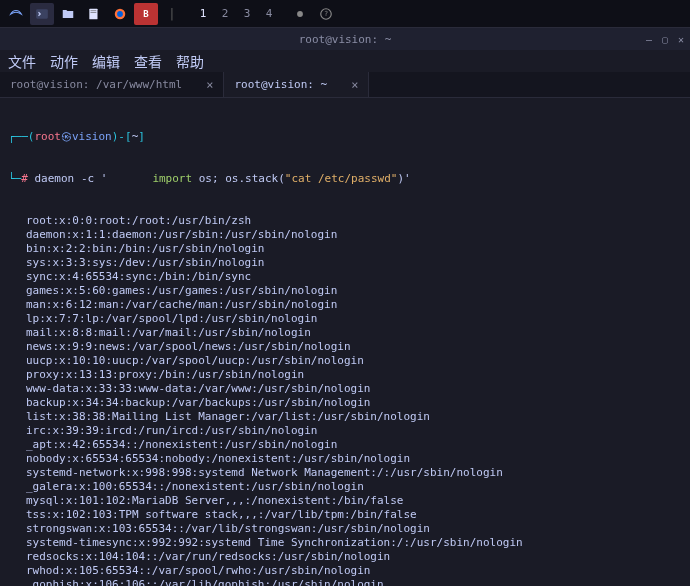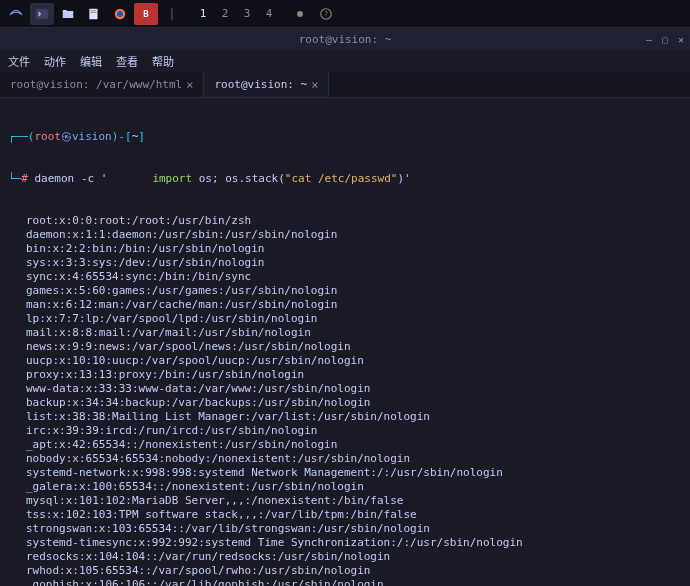--- a/index.html
+++ b/index.html
@@ -67,36 +67,36 @@
   }
   
   .menubar {
     height: 22px;
     background: #1a1b26;
     display: flex;
     align-items: center;
     padding: 0 8px;
     gap: 14px;
     color: #c0caf5;
-    font-size: 11px;
+    font-size: 14px;
     font-family: "Noto Sans CJK SC", sans-serif;
   }
   
   .tabbar {
     height: 26px;
     background: #14151f;
     display: flex;
     align-items: stretch;
     border-bottom: 1px solid #2a2b3a;
   }
   .tab {
     display: flex;
     align-items: center;
     padding: 0 10px;
-    gap: 4px;
+    gap: 24px;
     color: #888aa0;
     font-size: 11px;
     border-right: 1px solid #2a2b3a;
   }
   .tab.active {
     background: #1a1b26;
     color: #c0caf5;
   }
   .tab-close {
     color: #888aa0;

